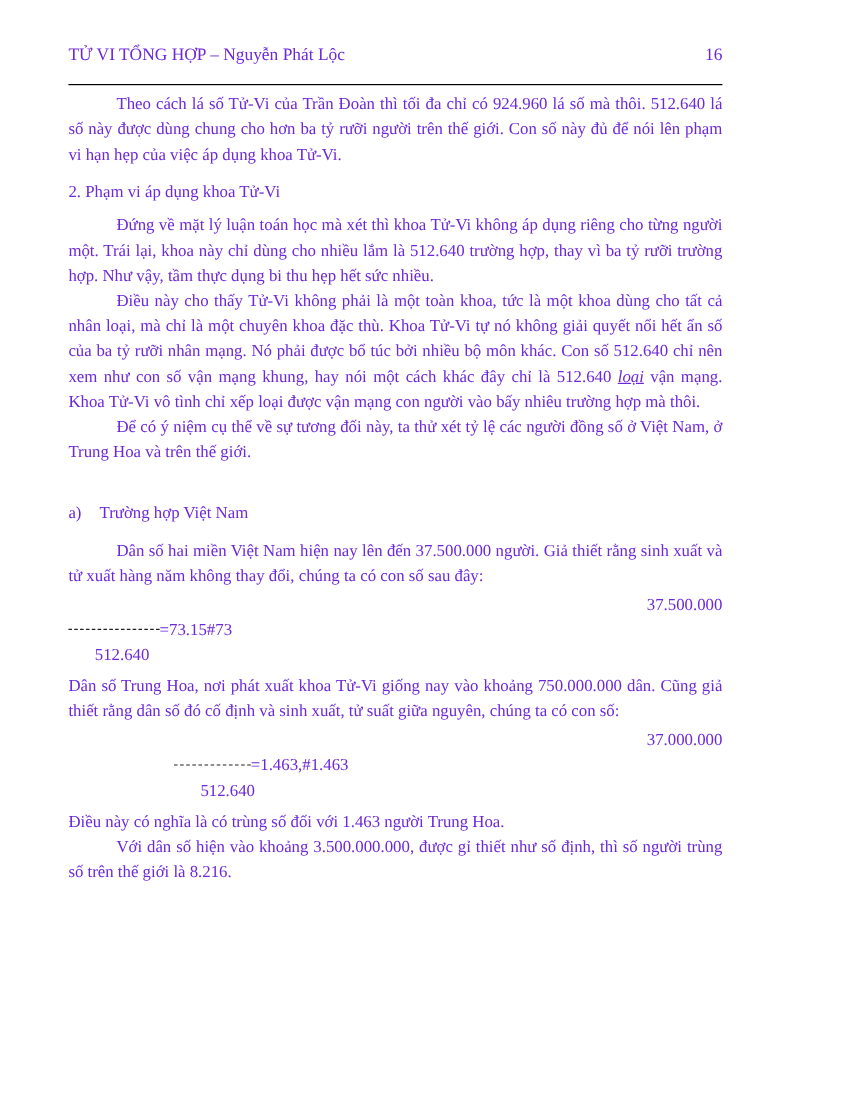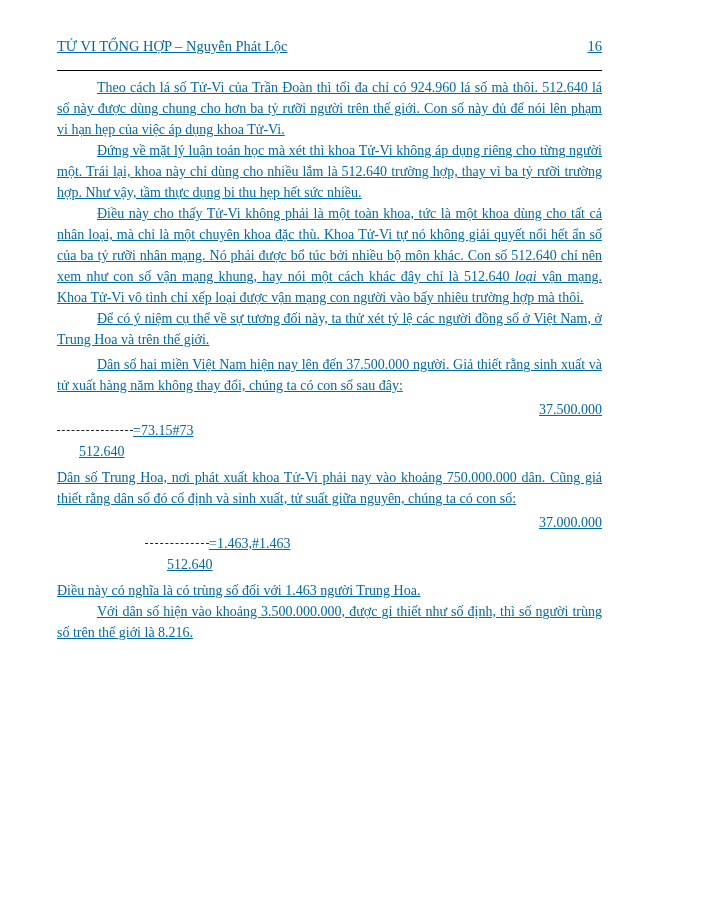--- a/index.html
+++ b/index.html
@@ -8,24 +8,23 @@
     background: #ffffff;
   }
   .page {
     position: relative;
     width: 659px;
     height: 913px;
     background: #ffffff;
     box-sizing: border-box;
     padding: 38px 57px 0 57px;
     font-family: "Liberation Serif", "DejaVu Serif", serif;
-    color: #0369a1;
+    color: #6d28d9;
     font-size: 14px;
     overflow: hidden;
-    text-decoration: underline;
   }
   .header {
     display: flex;
     justify-content: space-between;
     align-items: baseline;
     padding-bottom: 15px;
     border-bottom: 1.5px solid #000000;
     font-size: 14.5px;
   }
   .para {
@@ -78,39 +77,41 @@
 
 <div class="page">
 
   <div class="header">
     <span>TỬ VI TỔNG HỢP – Nguyễn Phát Lộc</span>
     <span>16</span>
   </div>
 
   <p class="para indent p-first">Theo cách lá số Tử-Vi của Trần Đoàn thì tối đa chỉ có 924.960 lá số mà thôi. 512.640 lá số này được dùng chung cho hơn ba tỷ rưỡi người trên thế giới. Con số này đủ để nói lên phạm vi hạn hẹp của việc áp dụng khoa Tử-Vi.</p>
 
+  <p class="para heading2">2. Phạm vi áp dụng khoa Tử-Vi</p>
 
   <p class="para indent">Đứng về mặt lý luận toán học mà xét thì khoa Tử-Vi không áp dụng riêng cho từng người một. Trái lại, khoa này chỉ dùng cho nhiều lắm là 512.640 trường hợp, thay vì ba tỷ rưỡi trường hợp. Như vậy, tầm thực dụng bi thu hẹp hết sức nhiều.</p>
 
   <p class="para indent"><span>Điều này cho thấy Tử-Vi không phải là một toàn khoa, tức là một khoa dùng cho tất cả nhân loại, mà chỉ là một chuyên khoa đặc thù. Khoa Tử-Vi tự nó không giải quyết nổi hết ẩn số của ba tỷ rưỡi nhân mạng. Nó phải được bổ túc bởi nhiều bộ môn khác. Con số 512.640 chỉ nên xem như con số vận mạng khung, hay nói một cách khác đây chỉ là 512.640 </span><span class="emph">loại</span><span> vận mạng. Khoa Tử-Vi vô tình chỉ xếp loại được vận mạng con người vào bấy nhiêu trường hợp mà thôi.</span></p>
 
   <p class="para indent gap-after-p3">Để có ý niệm cụ thể về sự tương đối này, ta thử xét tỷ lệ các người đồng số ở Việt Nam, ở Trung Hoa và trên thế giới.</p>
 
+  <p class="case-heading"><span class="case-label">a)</span><span>Trường hợp Việt Nam</span></p>
 
   <p class="para indent">Dân số hai miền Việt Nam hiện nay lên đến 37.500.000 người. Giả thiết rằng sinh xuất và tử xuất hàng năm không thay đổi, chúng ta có con số sau đây:</p>
 
   <div class="fraction frac-a">
     <div class="num">37.500.000</div>
     <div class="mid"><span class="frac-bar"></span><span>=73.15#73</span></div>
     <div class="den">512.640</div>
   </div>
 
 
 
-  <p class="para">Dân số Trung Hoa, nơi phát xuất khoa Tử-Vi phải nay vào khoảng 750.000.000 dân. Cũng giả thiết rằng dân số đó cố định và sinh xuất, tử suất giữa nguyên, chúng ta có con số:</p>
+  <p class="para">Dân số Trung Hoa, nơi phát xuất khoa Tử-Vi giống nay vào khoảng 750.000.000 dân. Cũng giả thiết rằng dân số đó cố định và sinh xuất, tử suất giữa nguyên, chúng ta có con số:</p>
 
   <div class="fraction frac-b">
     <div class="num">37.000.000</div>
     <div class="mid"><span class="frac-bar"></span><span>=1.463,#1.463</span></div>
     <div class="den">512.640</div>
   </div>
 
   <p class="para conclusion">Điều này có nghĩa là có trùng số đối với 1.463 người Trung Hoa.</p>
 
 

